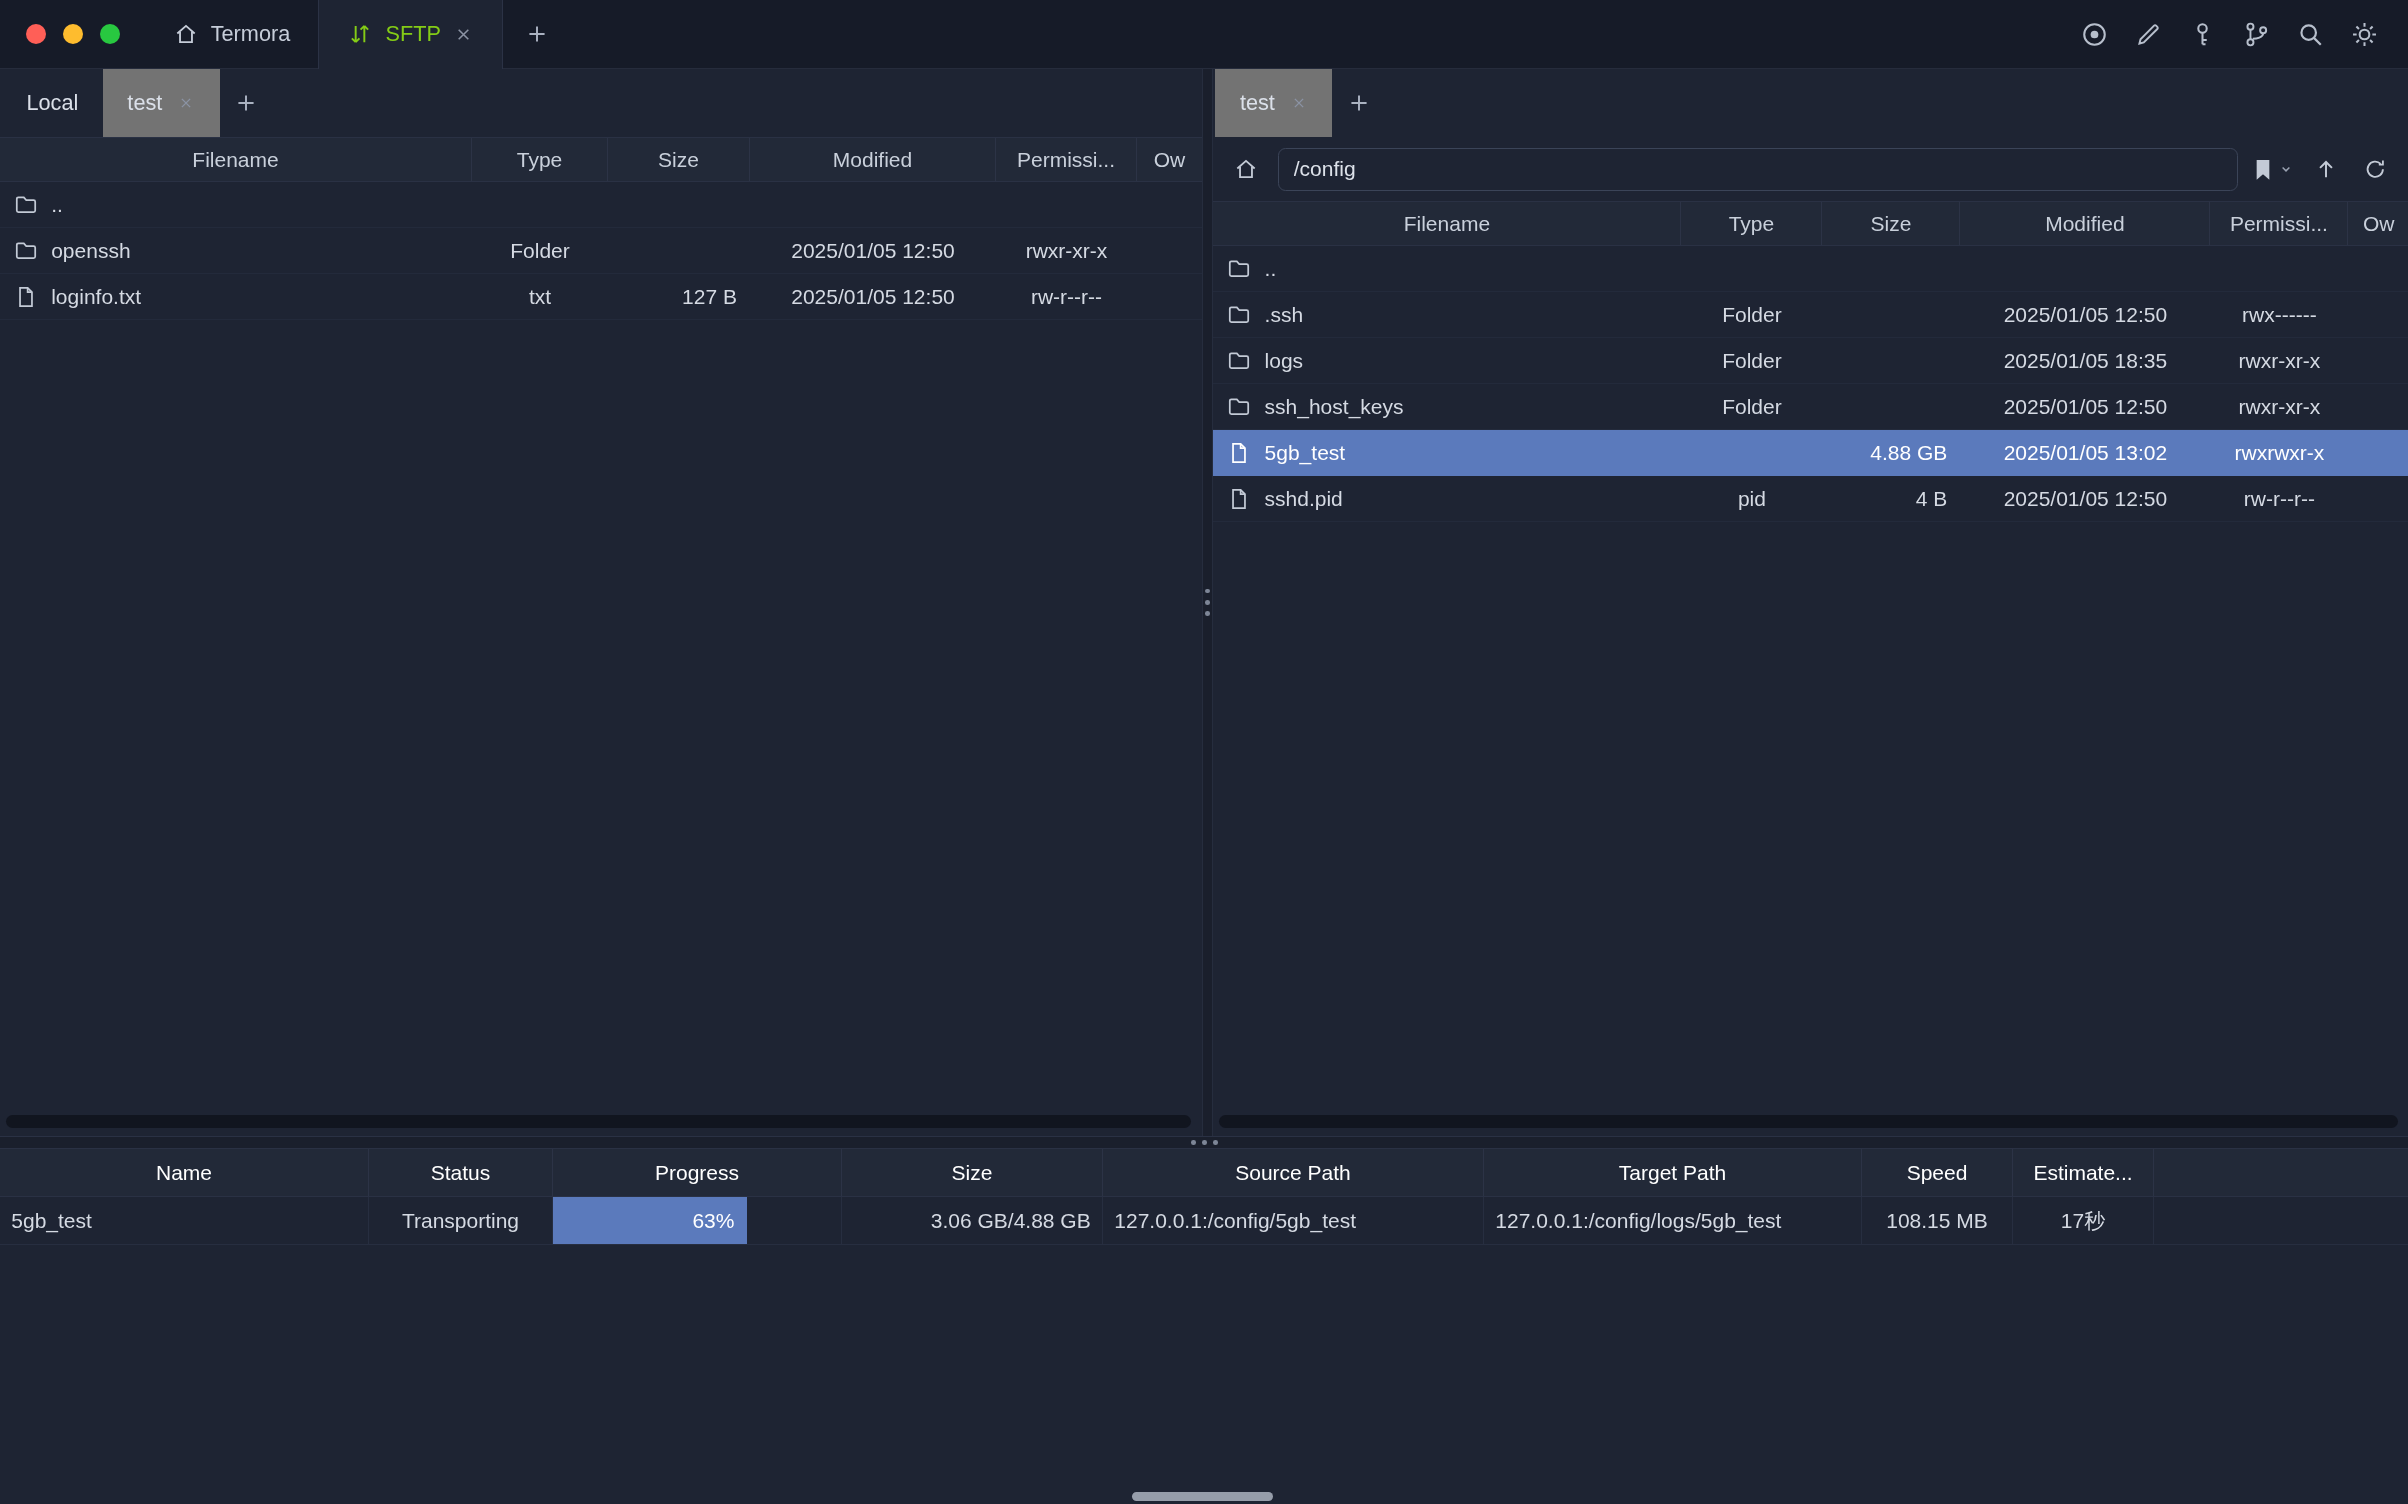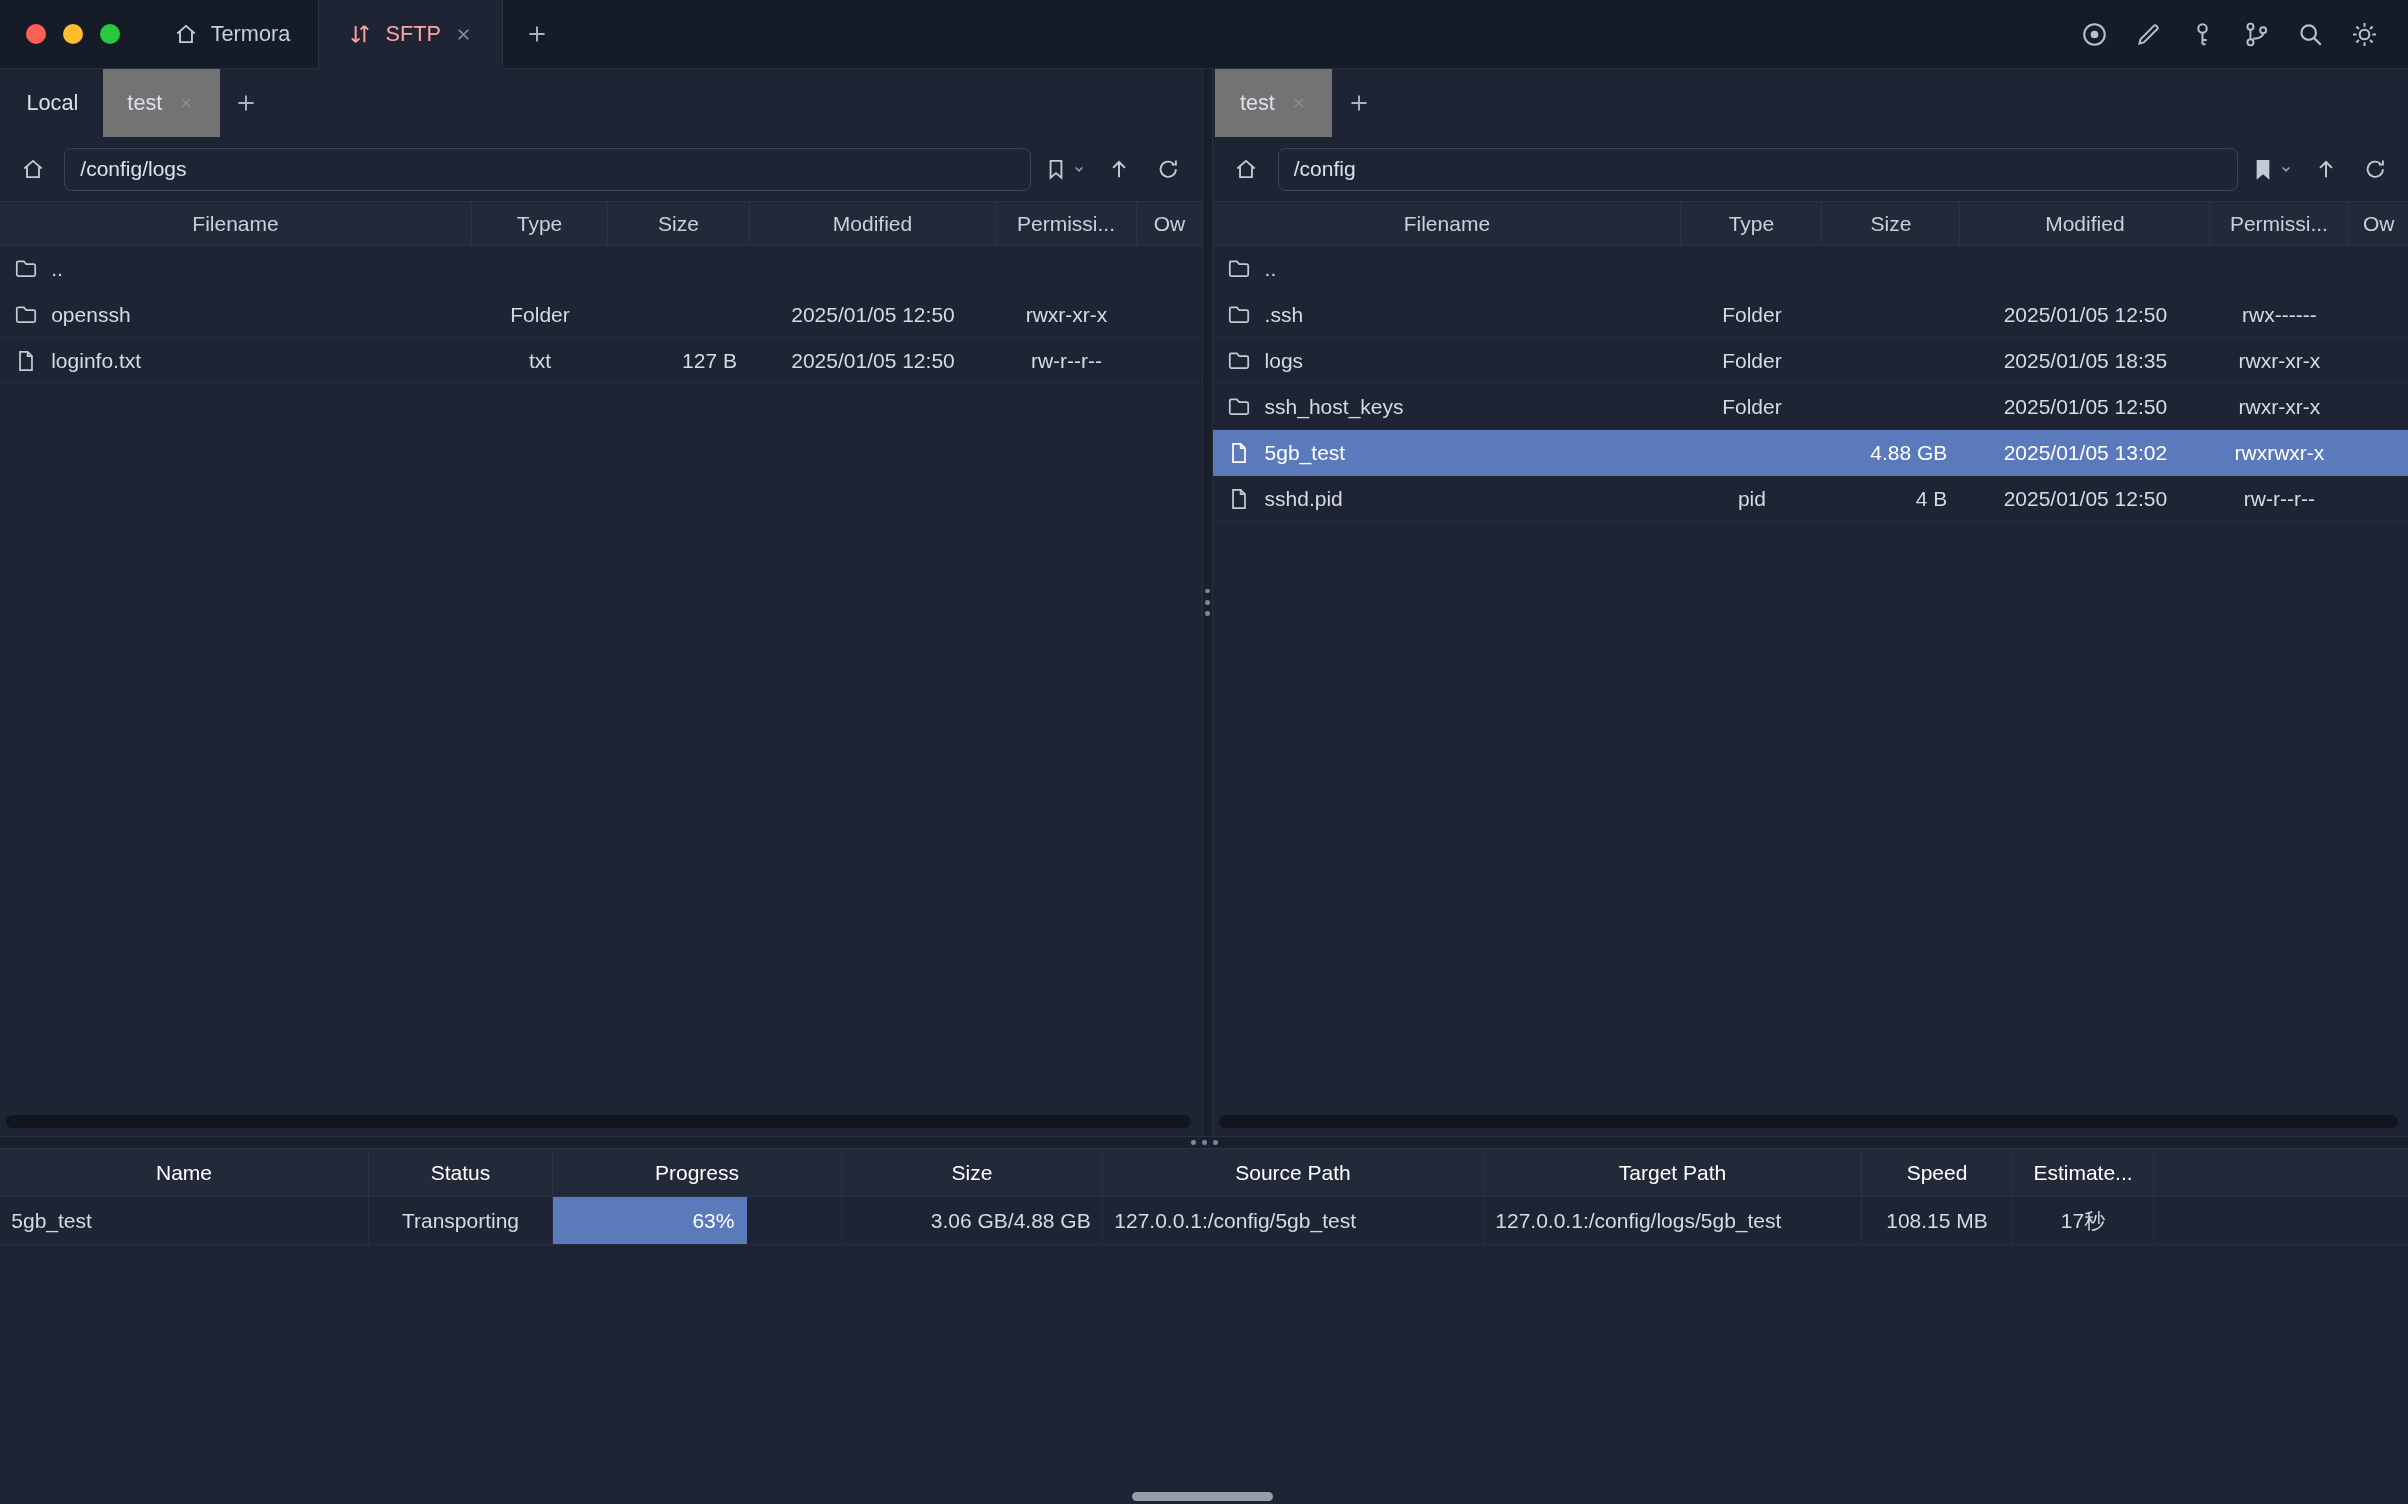--- a/index.html
+++ b/index.html
@@ -9,21 +9,21 @@
   .window{width:2409px;height:1505px;display:flex;flex-direction:column;background:#1e2433;color:#d5dae3;}
 
   
   .titlebar{height:68px;flex:0 0 68px;background:#161b28;border-bottom:0.9px solid #262c3c;
             display:flex;align-items:stretch;}
   .traffic{display:flex;align-items:center;gap:17px;padding:0 24.5px 0 26px;}
   .tl{width:20px;height:20px;border-radius:50%;display:inline-block;}
   .tl.red{background:#ff5f57;}.tl.yellow{background:#febc2e;}.tl.green{background:#28c840;}
   .app-tab{display:flex;align-items:center;gap:12.2px;padding:0 28px;color:#c6cdd9;font-size:21.7px;}
   .app-tab.active{background:#1e2433;border-left:0.9px solid #2b3245;border-right:0.9px solid #2b3245;
-                  margin-bottom:-0.9px;color:#fca5a5;}
+                  margin-bottom:-0.9px;color:#84cc16;}
   .tab-close{color:#8b93a4;display:flex;align-items:center;}
   .tb-plus{display:flex;align-items:center;padding:0 21px;color:#aab2c1;}
   .tb-actions{margin-left:auto;display:flex;align-items:center;gap:13px;padding-right:24.5px;color:#b7bfcc;}
   .tb-btn{width:41px;height:45px;display:flex;align-items:center;justify-content:center;border-radius:7.5px;}
 
   .i{display:block;}
   .i24{width:26px;height:26px;}
   .i22{width:24.5px;height:24.5px;}
   .i30{width:29px;height:29px;}
   .i18{width:21px;height:21px;}
@@ -245,46 +245,20 @@
               </svg>
             </span>
         </div>
         <div class="ptab-plus">
           <svg class="i i24" viewBox="0 0 28 28" width="26" height="26">
               <use href="#s-plus"></use>
             </svg>
         </div>
       </div>
 
-      <div class="path-row">
-        <span class="home-btn">
-            <svg class="i i24" viewBox="0 0 28 28" width="26" height="26">
-              <use href="#s-home"></use>
-            </svg>
-          </span>
-        <input class="path-input" type="text" spellcheck="false" value="/config/logs" style="">
-        <span class="bm-combo">
-          <svg class="i i24" viewBox="0 0 28 28" width="26" height="26">
-              <use href="#s-bookmark"></use>
-            </svg>
-          <svg class="i i16 caret" viewBox="0 0 19 19" width="18" height="18">
-              <use href="#s-caret"></use>
-            </svg>
-        </span>
-        <span class="path-btn">
-            <svg class="i i24" viewBox="0 0 28 28" width="26" height="26">
-              <use href="#s-up"></use>
-            </svg>
-          </span>
-        <span class="path-btn">
-            <svg class="i i22" viewBox="0 0 26 26" width="24.5" height="24.5">
-              <use href="#s-refresh"></use>
-            </svg>
-          </span>
-      </div>
 
       <div class="grid fhead cols-l">
         <div>Filename</div>
         <div>Type</div>
         <div>Size</div>
         <div>Modified</div>
         <div>Permissi...</div>
         <div>Ow</div>
       </div>
 

